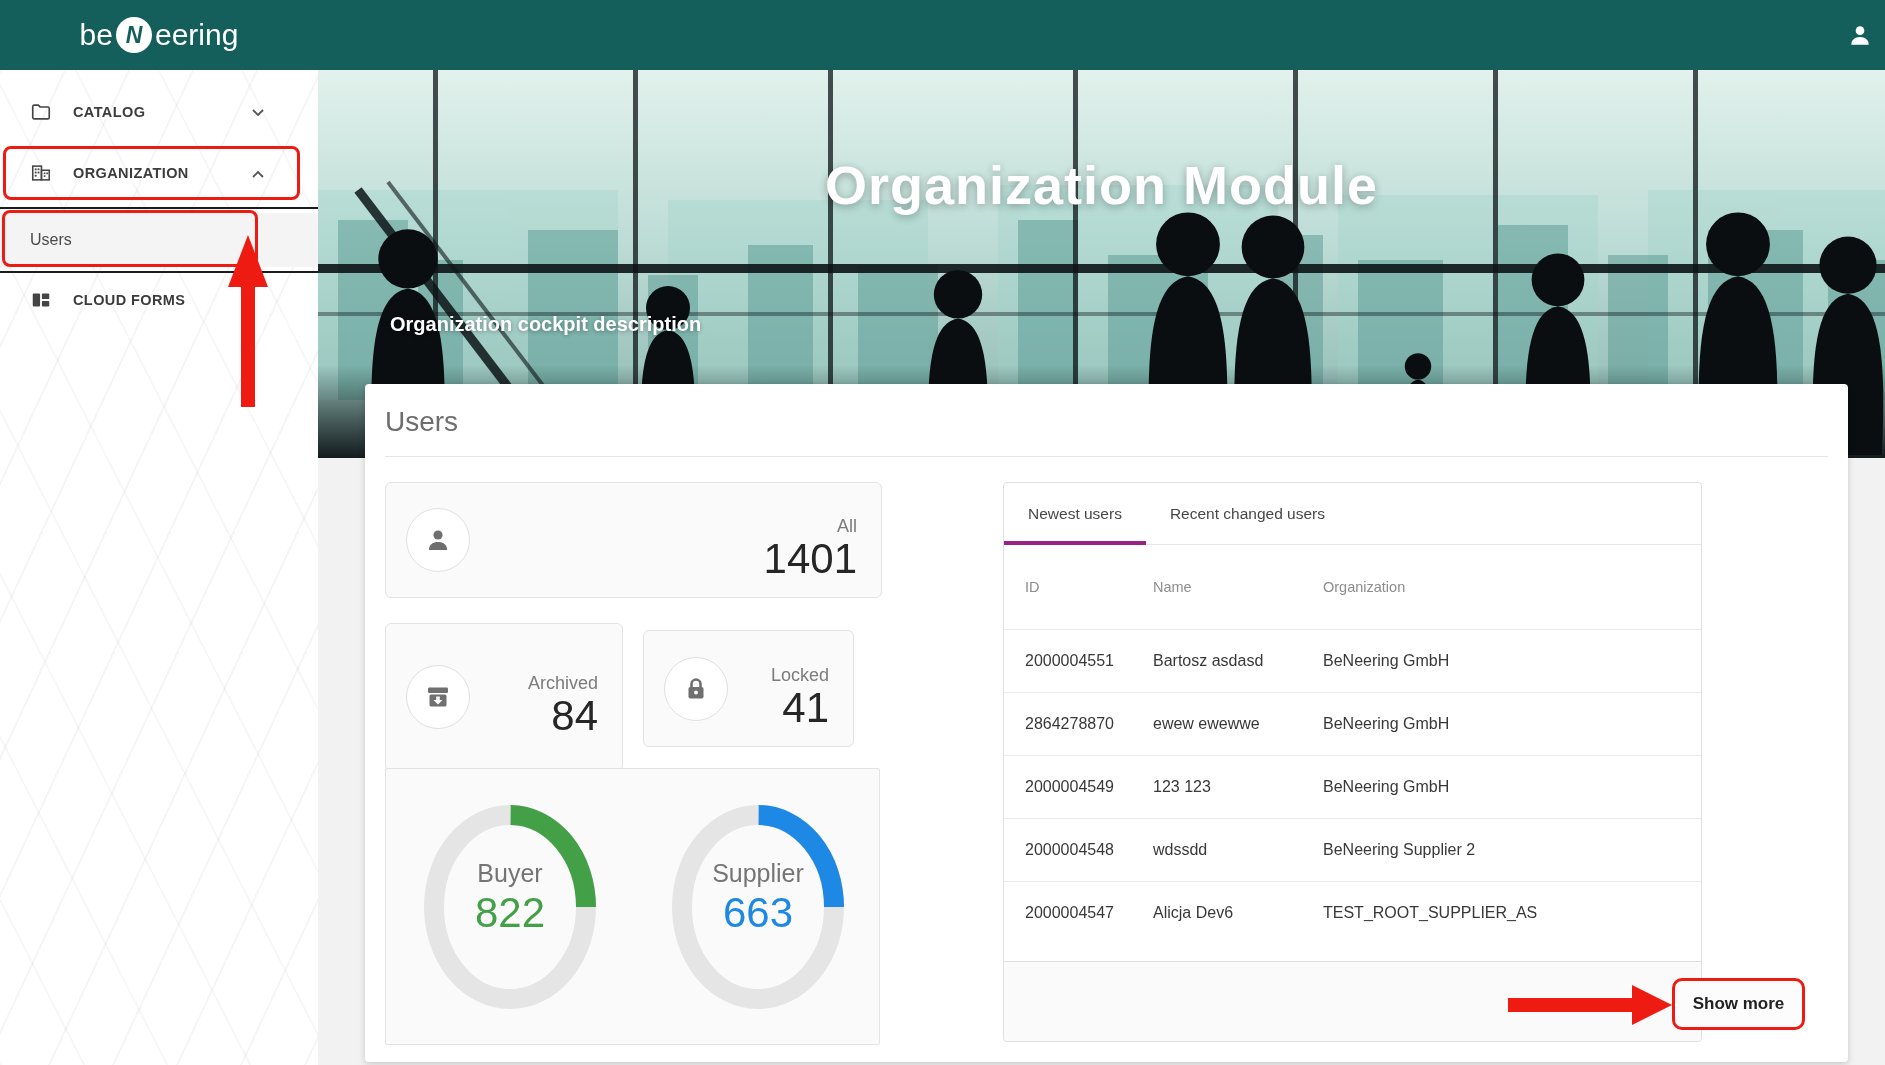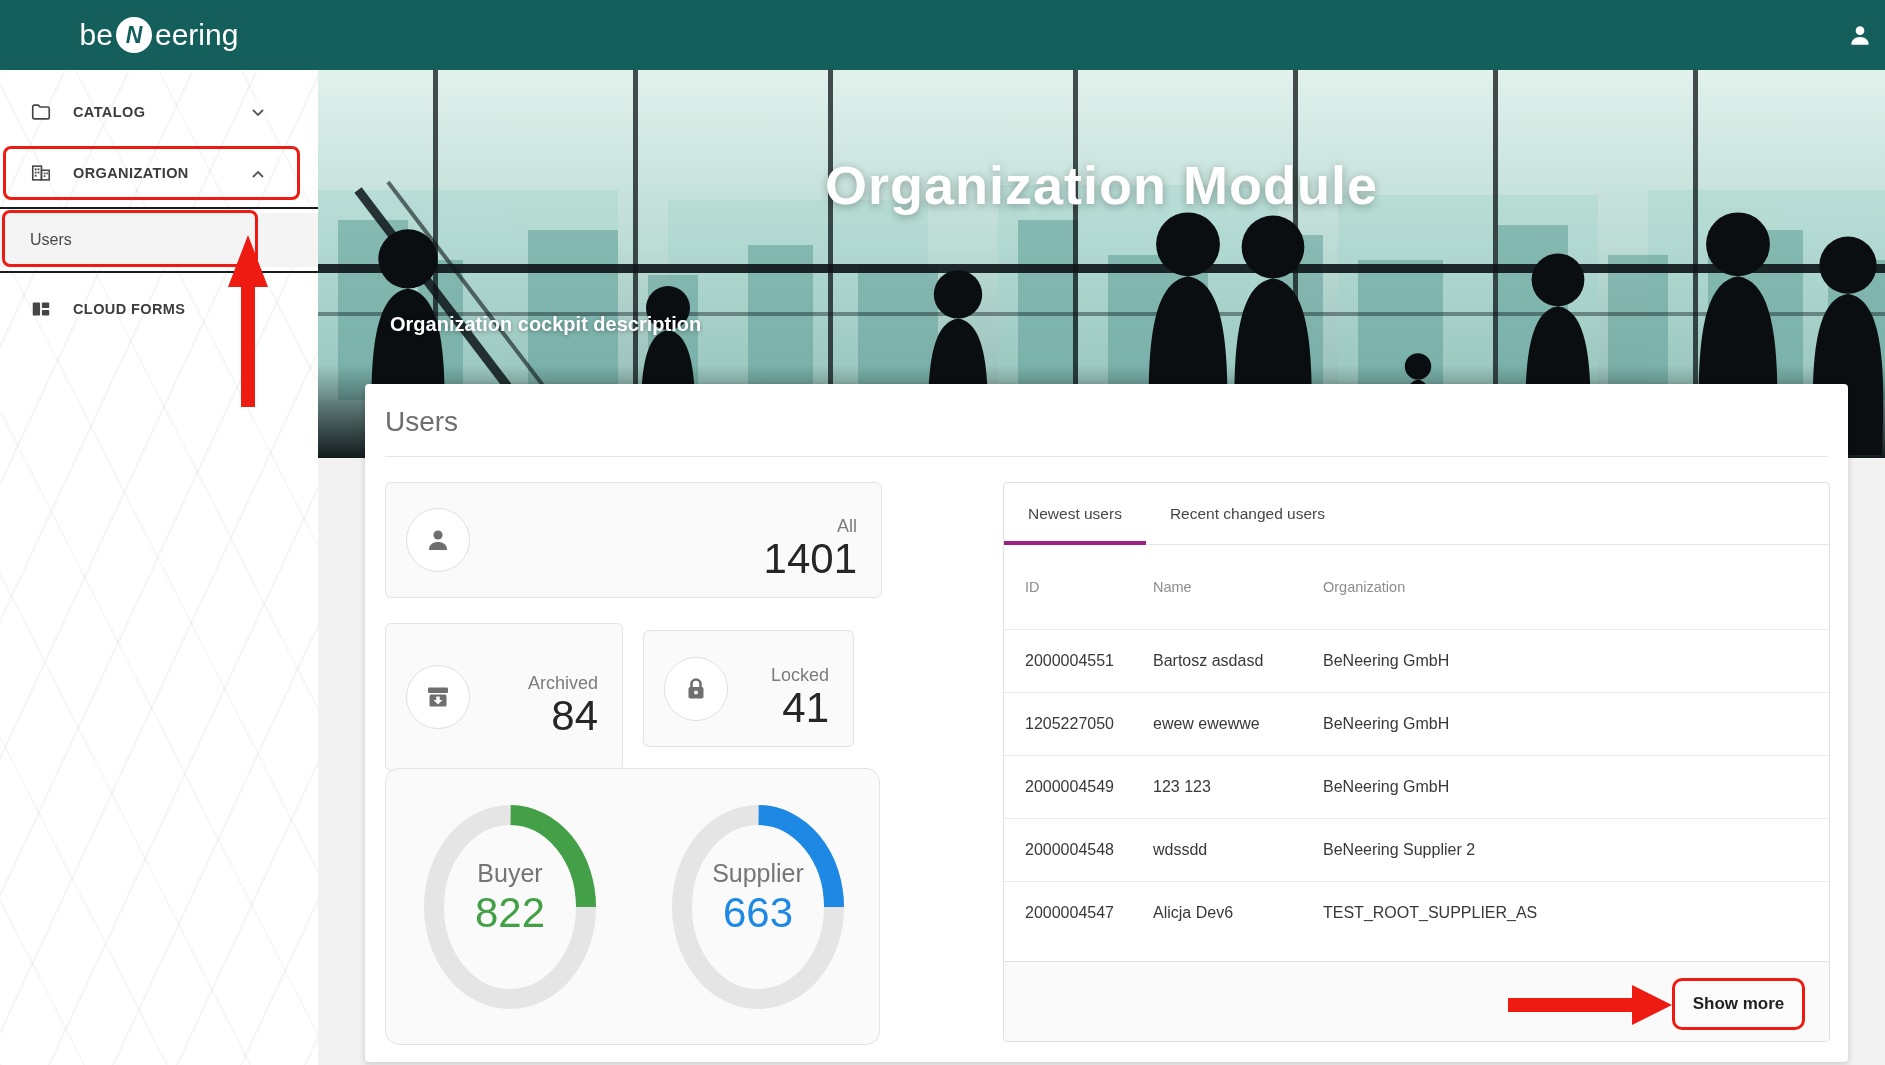--- a/index.html
+++ b/index.html
@@ -40,21 +40,21 @@
   .mi-icon { position: absolute; left: 30px; top: 50%; transform: translateY(-50%); width: 22px; height: 22px; }
   .mi-label {
     position: absolute; left: 73px; top: 50%; transform: translateY(-50%);
     font-size: 14.5px; font-weight: 700; letter-spacing: .4px; color: #3c3c3c; white-space: nowrap;
   }
   .mi-chevron { position: absolute; left: 252px; top: 50%; transform: translateY(-50%); }
   #mi-catalog { top: 20px; }
   #mi-org     { top: 81px; }
   #mi-users   { top: 143px; height: 54px; background: #f4f4f4; }
   #mi-users .mi-label { left: 30px; font-weight: 400; font-size: 16px; letter-spacing: 0; color: #4a4a4a; }
-  #mi-cloud   { top: 217px; padding-left: 44px; }
+  #mi-cloud   { top: 208px; padding-left: 44px; }
 
   
   .ann-box {
     position: absolute; border: 3px solid var(--red); border-radius: 8px;
     z-index: 50; pointer-events: none;
   }
   #ann-org   { left: 3px; top: 76px;  width: 297px; height: 54px; }
   #ann-users { left: 2px; top: 140px; width: 256px; height: 57px; }
   .ann-line { position: absolute; left: 0; width: 318px; height: 2px; background: #1b1b1b; z-index: 49; }
   #ann-line-top { top: 137px; }
@@ -92,32 +92,32 @@
   .stat-circle {
     position: absolute; left: 20px; top: 50%; transform: translateY(-50%);
     width: 64px; height: 64px; border-radius: 50%; background: #fff; border: 1px solid #e0e0e0;
     display: flex; align-items: center; justify-content: center;
   }
   .stat-texts { position: absolute; right: 24px; top: 50%; transform: translateY(-50%); text-align: right; margin-top: 9px; }
   .stat-label { font-size: 18px; color: #7c7c7c; }
   .stat-value { font-size: 42px; color: #262626; line-height: 1.05; }
 
   #donut-card { position: absolute; left: 20px; top: 384px; width: 495px; height: 277px;
-    background: #fafafa; border: 1px solid #e3e3e3; border-radius: 14px; }
+    background: #fafafa; border: 1px solid #e3e3e3; border-radius: 2px; }
   .donut { position: absolute; width: 200px; height: 220px; }
   #donut-0 { left: 24px; top: 28px; }
   #donut-1 { left: 272px; top: 28px; }
   .donut svg { width: 100%; height: 100%; }
   .donut ellipse { fill: none; stroke-width: 20px; }
   .donut-name  { position: absolute; top: 62px; width: 100%; text-align: center; font-size: 25px; color: #757575; }
   .donut-value { position: absolute; top: 92px; width: 100%; text-align: center; font-size: 42px; }
 
   
   #table-panel {
-    position: absolute; left: 638px; top: 98px; width: 827px; height: 560px;
+    position: absolute; left: 638px; top: 98px; width: 699px; height: 560px;
     background: #fff; border: 1px solid #e0e0e0; border-radius: 4px;
   }
   #tabs { display: flex; height: 62px; border-bottom: 1px solid #e6e6e6; }
   .tab { padding: 0 24px; line-height: 62px; font-size: 15.5px; color: #474747; position: relative; cursor: pointer; white-space: nowrap; }
   .tab.active::after { content: ""; position: absolute; left: 0; right: 0; bottom: -1px; height: 4px; background: var(--tab-underline); }
   .c1 { width: 149px; padding-left: 21px; }
   .c2 { width: 170px; }
   .c3 { flex: 1; }
   #thead { display: flex; height: 84px; align-items: center; color: #8d8d8d; font-size: 14.5px; }
   .trow { display: flex; height: 63px; align-items: center; border-top: 1px solid #ebebeb; font-size: 16px; color: #383838; cursor: default; }
@@ -365,21 +365,21 @@
       <div class="c1">ID</div>
       <div class="c2">Name</div>
       <div class="c3">Organization</div>
     </div>
     <div class="trow">
       <div class="c1">2000004551</div>
       <div class="c2">Bartosz asdasd</div>
       <div class="c3">BeNeering GmbH</div>
     </div>
     <div class="trow">
-      <div class="c1">1205227050</div>
+      <div class="c1">2864278870</div>
       <div class="c2">ewew ewewwe</div>
       <div class="c3">BeNeering GmbH</div>
     </div>
     <div class="trow">
       <div class="c1">2000004549</div>
       <div class="c2">123 123</div>
       <div class="c3">BeNeering GmbH</div>
     </div>
     <div class="trow">
       <div class="c1">2000004548</div>

